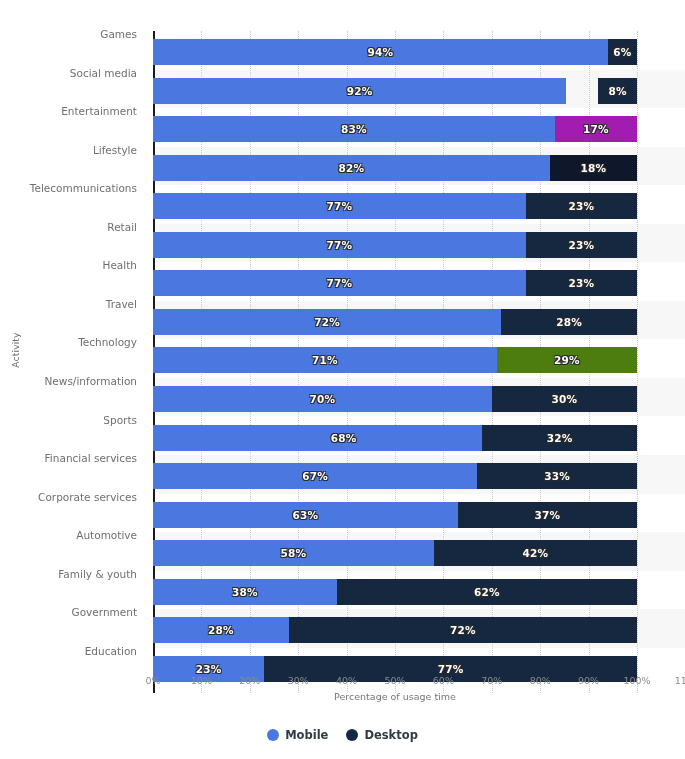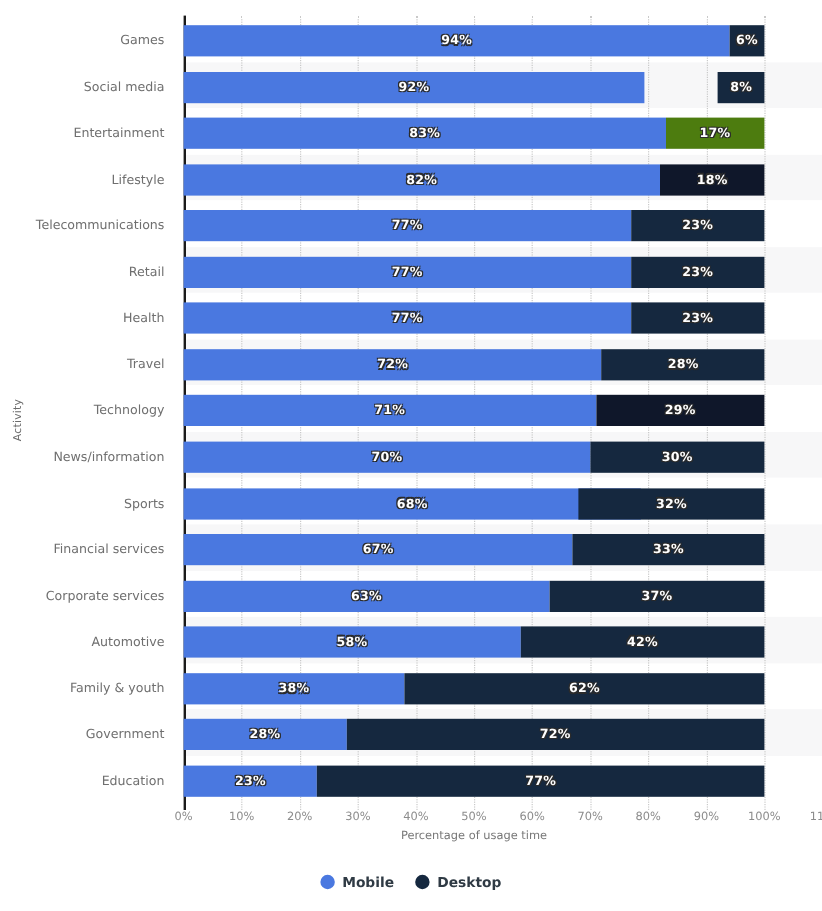--- a/index.html
+++ b/index.html
@@ -38,21 +38,21 @@
     white-space: nowrap;
     font-size: 9px;
     color: #6b6b6b;
     letter-spacing: 0.2px;
   }
 
   
   #plot-area {
     position: absolute;
     left: 153px;
-    top: 13px;
+    top: 31px;
     width: 532px;   
     height: 660px;
   }
 
   
   .band {
     position: absolute;
     left: 0;
     width: 532px;
     height: 38.55px;
@@ -245,32 +245,32 @@
     <div id="bars">
         <div class="bar-row" style="top: 8px;">
           <div class="seg seg-mobile" style="left: 0px; width: 454.96px; background: rgb(74, 120, 224);">
             <span class="seg-label">94%</span>
           </div>
           <div class="seg seg-desktop" style="left: 454.96px; width: 29.04px; background: rgb(21, 40, 63);">
             <span class="seg-label">6%</span>
           </div>
         </div>
         <div class="bar-row" style="top: 46.55px;">
-          <div class="seg seg-mobile" style="left: 0px; width: 384px; background: rgb(74, 120, 224);">
+          <div class="seg seg-mobile" style="left: 0px; width: 413px; background: rgb(74, 120, 224);">
             <span class="seg-label">92%</span>
           </div>
           <div class="seg seg-desktop" style="left: 445.28px; width: 38.72px; background: rgb(21, 40, 63);">
             <span class="seg-label">8%</span>
           </div>
         </div>
         <div class="bar-row" style="top: 85.1px; padding-left: 36px;">
           <div class="seg seg-mobile" style="left: 0px; width: 401.72px; background: rgb(74, 120, 224);">
             <span class="seg-label">83%</span>
           </div>
-          <div class="seg seg-desktop" style="left: 401.72px; width: 82.28px; background: #4d7c0f;">
+          <div class="seg seg-desktop" style="left: 401.72px; width: 82.28px; background: #a21caf;">
             <span class="seg-label">17%</span>
           </div>
         </div>
         <div class="bar-row" style="top: 123.65px;">
           <div class="seg seg-mobile" style="left: 0px; width: 396.88px; background: rgb(74, 120, 224);">
             <span class="seg-label">82%</span>
           </div>
           <div class="seg seg-desktop" style="left: 396.88px; width: 87.12px; background: #0f172a;">
             <span class="seg-label">18%</span>
           </div>
@@ -304,21 +304,21 @@
             <span class="seg-label">72%</span>
           </div>
           <div class="seg seg-desktop" style="left: 348.48px; width: 135.52px; background: rgb(21, 40, 63);">
             <span class="seg-label">28%</span>
           </div>
         </div>
         <div class="bar-row" style="top: 316.4px;">
           <div class="seg seg-mobile" style="left: 0px; width: 343.64px; background: rgb(74, 120, 224);">
             <span class="seg-label">71%</span>
           </div>
-          <div class="seg seg-desktop" style="left: 343.64px; width: 140.36px; background: #0f172a;">
+          <div class="seg seg-desktop" style="left: 343.64px; width: 140.36px; background: #4d7c0f;">
             <span class="seg-label">29%</span>
           </div>
         </div>
         <div class="bar-row" style="top: 354.95px;">
           <div class="seg seg-mobile" style="left: 0px; width: 338.8px; background: rgb(74, 120, 224);">
             <span class="seg-label">70%</span>
           </div>
           <div class="seg seg-desktop" style="left: 338.8px; width: 145.2px; background: rgb(21, 40, 63);">
             <span class="seg-label">30%</span>
           </div>

